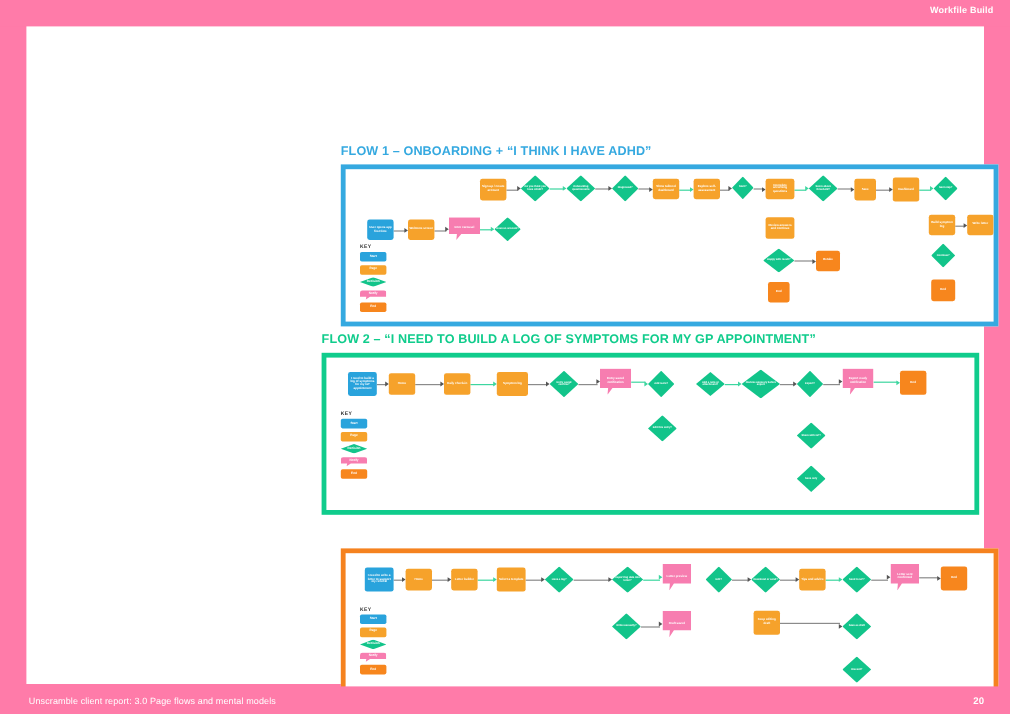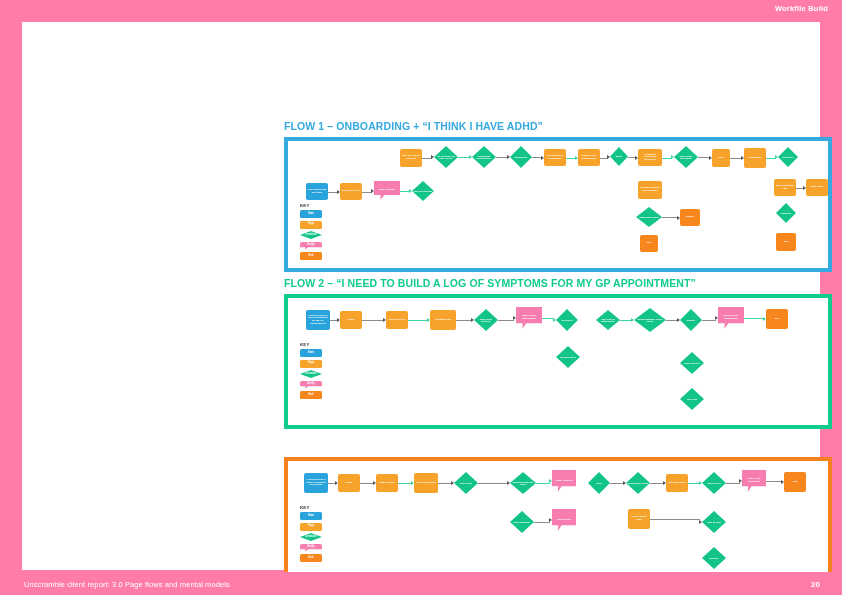--- a/index.html
+++ b/index.html
@@ -57,21 +57,21 @@
     position:absolute;left:0;
     background:#ffffff;box-sizing:border-box;
   }
   .flow-inner{position:absolute;inset:0;overflow:hidden;}
 
   
   #flow1{left:262px;top:88px;width:492px;height:152px;margin-top:10px;}
   #flow1 .flow-title{color:#35A9E0;}
   #flow1 .flow-frame{top:17px;width:548px;height:135px;border:4px solid #35A9E0;}
 
-  #flow2{left:262px;top:255px;width:432px;height:152px;}
+  #flow2{left:246px;top:255px;width:432px;height:152px;}
   #flow2 .flow-title{color:#10CC8C;}
   #flow2 .flow-frame{top:17px;width:548px;height:135px;border:4px solid #10CC8C;}
 
   #flow3{left:262px;top:418px;width:548px;height:145px;}
   #flow3 .flow-title{color:#F5821F;}
   #flow3 .flow-frame{top:17px;width:548px;height:128px;border:4px solid #F5821F;}
 
   
   .key{position:absolute;left:12px;}
   .key-title{font-size:4.2px;font-weight:700;color:#333;letter-spacing:.3px;

